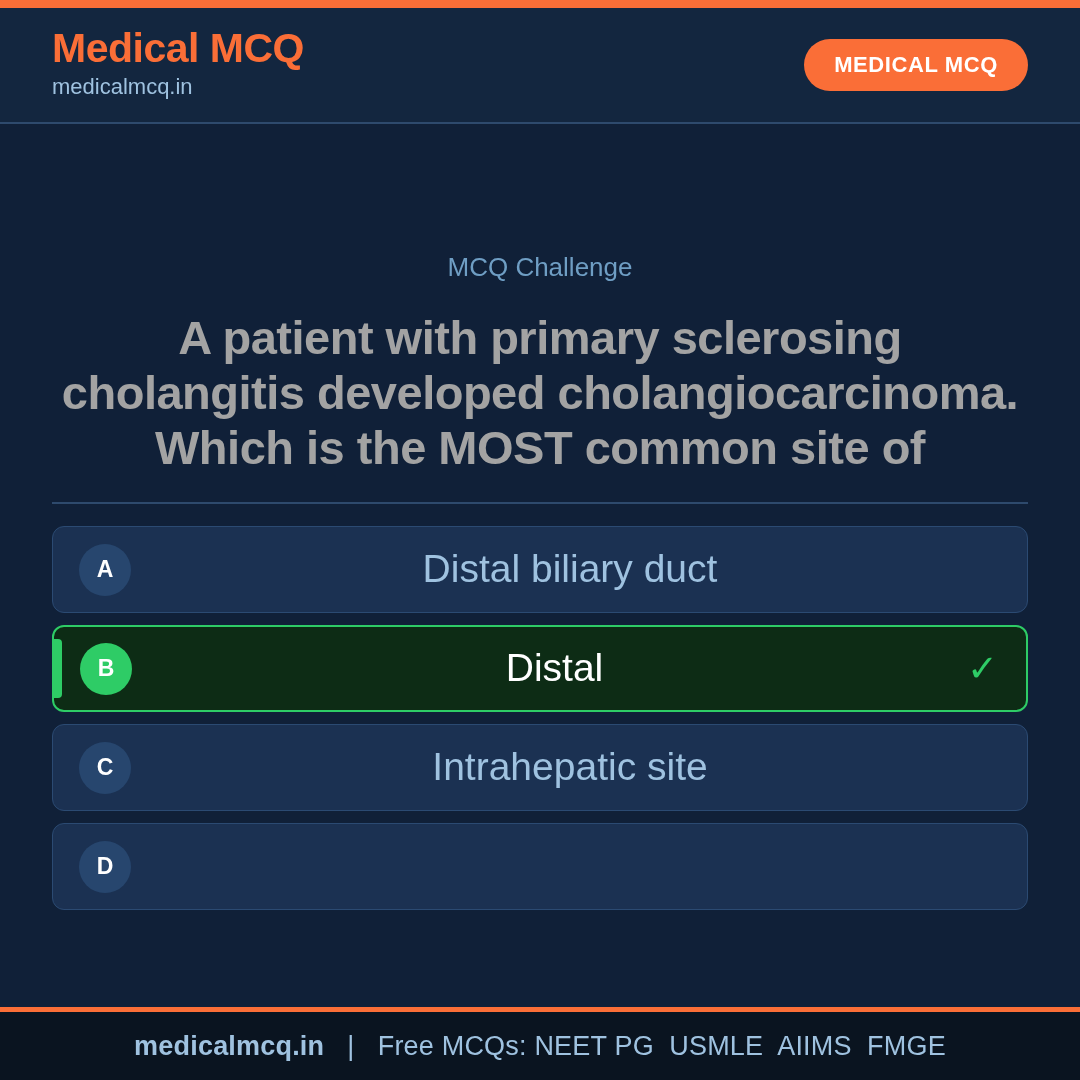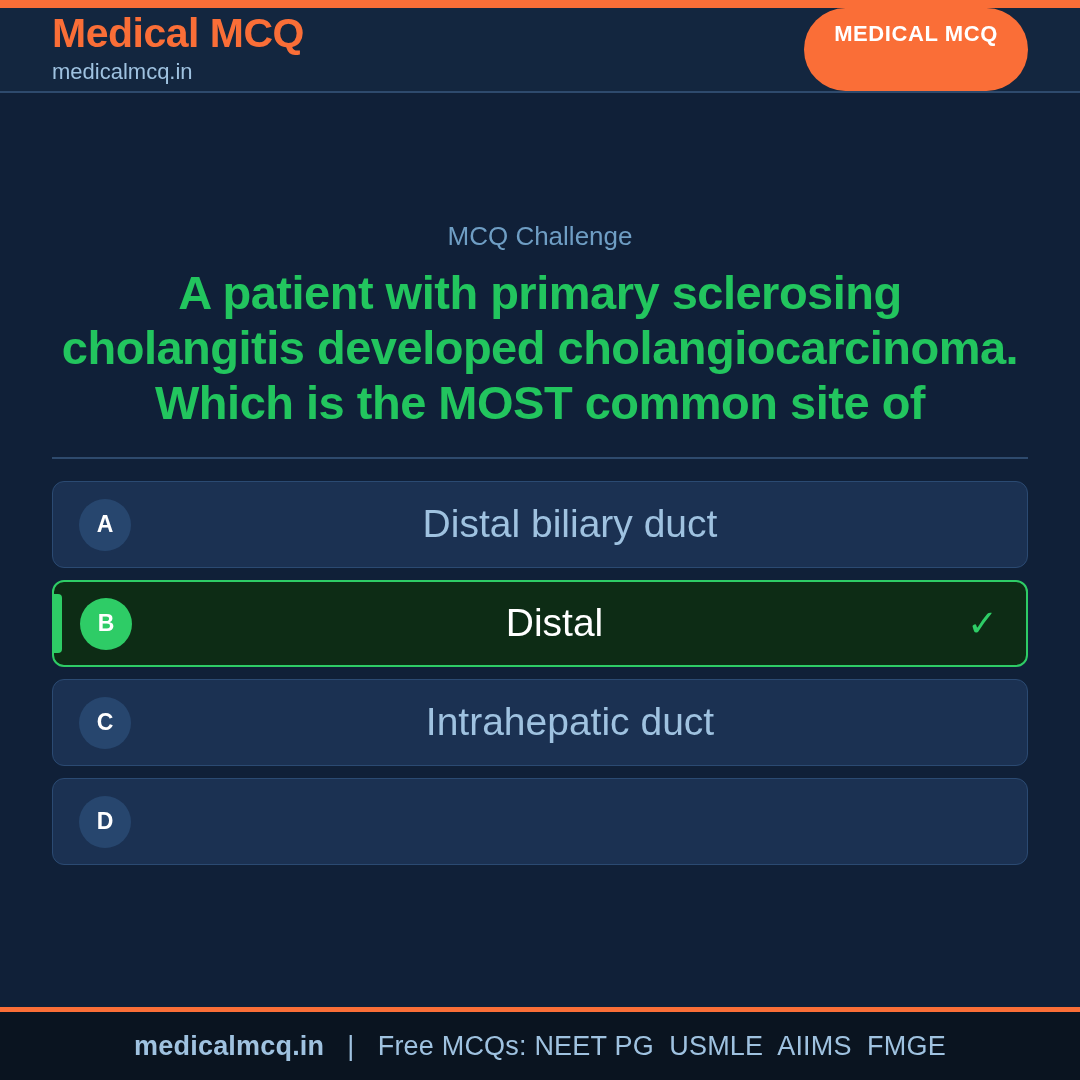--- a/index.html
+++ b/index.html
@@ -23,24 +23,25 @@
   .top-rule {
     height:8px;
     width:100%;
     background:#fa6e37;
     flex:0 0 auto;
   }
 
   
   .header {
     flex:0 0 auto;
-    height:85px;
+    height:116px;
     background:#13263f;
     border-bottom:2px solid #2e4a6d;
     display:flex;
+    align-items:center;
     justify-content:space-between;
     padding:0 52px 0 52px;
   }
 
   .brand-block { display:flex; flex-direction:column; justify-content:center; }
 
   .brand-title {
     font-size:41px;
     font-weight:bold;
     color:#fa6e37;
@@ -79,24 +80,24 @@
   .kicker {
     font-size:26px;
     color:#6f9ec4;
     margin-top:128px;
     line-height:1.2;
   }
 
   .question {
     font-size:47px;
     font-weight:bold;
-    color:#22c55e;
+    color:#a3a3a3;
     line-height:1.17;
     letter-spacing:-0.5px;
-    margin-top:14px;
+    margin-top:28px;
     max-width:985px;
   }
 
   .q-divider {
     height:2px;
     background:#2e4a6d;
     margin-top:26px;
     margin-bottom:22px;
     width:100%;
   }
@@ -229,21 +230,21 @@
     <div class="option correct">
       <span class="accent-bar"></span>
       <span class="letter">B</span>
       <span class="opt-text">Distal</span>
       <span class="check">✓</span>
     </div>
 
     <div class="option">
       <span class="accent-bar"></span>
       <span class="letter">C</span>
-      <span class="opt-text">Intrahepatic duct</span>
+      <span class="opt-text">Intrahepatic site</span>
       <span class="check"></span>
     </div>
 
     <div class="option">
       <span class="accent-bar"></span>
       <span class="letter">D</span>
       <span class="check"></span>
     </div>
 
   </div>

